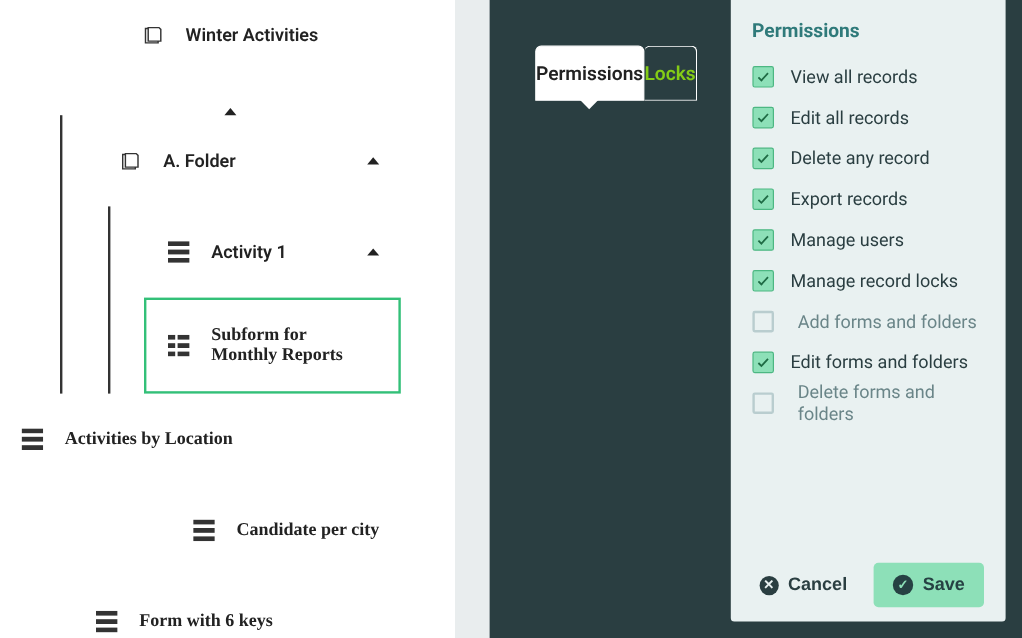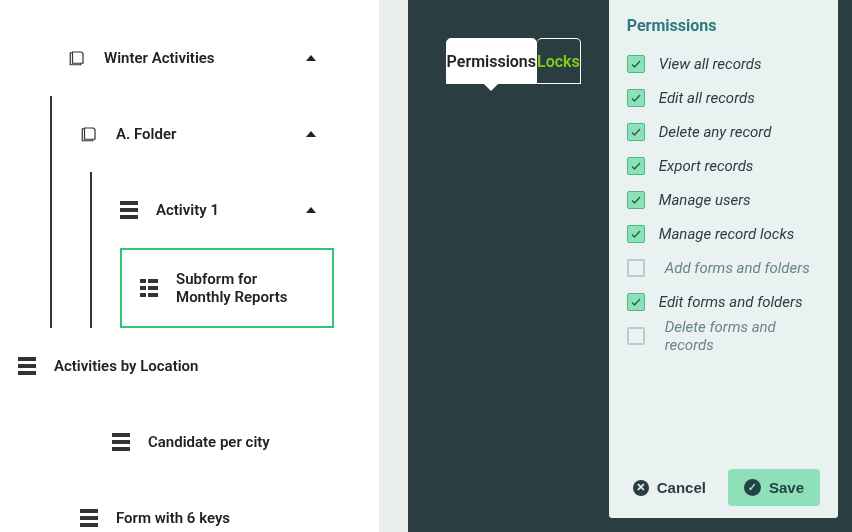--- a/index.html
+++ b/index.html
@@ -5,48 +5,48 @@
   * { box-sizing: border-box; }
   html, body { margin: 0; padding: 0; font-family: -apple-system, BlinkMacSystemFont, "Segoe UI", Roboto, sans-serif; background: #fff; color: #2d3748; font-size: 14px; }
   .app { display: flex; width: 852px; height: 532px; overflow: hidden; position: relative; }
 
   
   .left { width: 453px; height: 100%; overflow-y: auto; padding: 20px 30px 20px 0px; border-right: 15px solid #fff; position: relative; }
   
   .scrollbar-mark { position: absolute; left: 454px; top: 0; width: 5px; height: 100%; background: #f1f1f1; }
   .scrollbar-thumb { position: absolute; left: 454px; top: 0; width: 5px; height: 196px; background: #c2c2c2; border-radius: 3px; }
 
-  .tree-item { display: flex; align-items: center; justify-content: space-between; height: 76px; padding: 0 18px; cursor: pointer; }
+  .tree-item { display: flex; align-items: center; justify-content: space-between; height: 76px; padding: 0 18px; cursor: pointer; margin-left: 20px; }
   .tree-item .left-part { display:flex; align-items:center; gap:18px; }
   .tree-item .label { font-size: 15px; font-weight: 600; color: #222; }
   .tree-item .caret { width: 0; height: 0; border-left: 5px solid transparent; border-right:5px solid transparent; border-bottom:6px solid #222; }
 
   .level-bar { border-left: 2px solid #333; margin-left: 10px; }
-  .indent1 { margin-left: 50px; }
+  .indent1 { margin-left: 50px; flex-direction: column; }
 
   .folder-icon svg, .form-icon svg, .subform-icon svg { display: block; }
 
   .selected-box { border: 2px solid #33c078; }
-  .item-row { display:flex; align-items:center; justify-content:space-between; padding: 0 18px; height: 76px; cursor:pointer; }
+  .item-row { display:flex; align-items:center; justify-content:space-between; padding: 0 18px; height: 76px; cursor:pointer;font-family:Liberation Serif, serif; }
   .item-row .left-part { display:flex; align-items:center; gap:18px; }
   .item-row .label { font-size: 15px; font-weight: 600; color: #222; }
 
   .gap { width: 35px; background: #e9edee; height: 100%; }
 
   
   .right { flex:1; background: #2a3e41; position: relative; display:flex; flex-direction:row; }
   .right-top-strip { height: 6px; background: #ce2a42; margin:0 12px 0 12px; }
   .tabs-wrap { padding: 38px 14px 0 14px; display:flex; gap: 0; }
   .tab { flex:1; height: 46px; display:flex; align-items:center; justify-content:center; font-size: 16px; font-weight:600; border:1px solid #fff; cursor:pointer; border-radius: 5px 5px 0 0; position: relative; }
   .tab.active { background:#fff; color:#222; }
   .tab.active::after { content:""; position:absolute; left:50%; transform:translateX(-50%); bottom:-8px; width:0;height:0;border-left:8px solid transparent;border-right:8px solid transparent;border-top:8px solid #fff; }
   .tab.inactive { background: transparent; color:#84cc16; border-left:none; }
   .panel-body { background: #e9f1f1; margin: 0 14px 14px 14px; flex:1; overflow-y:auto; padding: 16px 18px 12px 18px; border-radius: 0 0 3px 3px; display:flex; flex-direction:column; }
   .section-title { color:#2f7a7a; font-weight:700; font-size:16px; margin-bottom:12px; }
-  .perm-row { display:flex; align-items:center; gap:14px; height:34px; font-size:15px; color:#2a3e41; cursor:pointer;font-style:italic; }
+  .perm-row { display:flex; align-items:center; gap:14px; height:34px; font-size:15px; color:#2a3e41; cursor:pointer; }
   .perm-row.disabled { color:#6a8588;gap:20px; }
   .chk { width:18px; height:18px; border:1px solid #4cb782; border-radius:2px; display:flex; align-items:center; justify-content:center; background:#fff; flex-shrink:0; }
   .chk.checked { background:#8de0b8; }
   .chk.unchecked { border:2px solid #b9cdcf; background: transparent; }
   .chk svg { width:12px; height:12px; }
 
   .footer-row { display:flex; justify-content:flex-end; align-items:center; gap:16px; margin-top:auto; padding-top:12px; }
   .btn-cancel { background:transparent; border:none; font-size:15px; font-weight:600; color:#2a3e41; display:flex; align-items:center; gap:8px; cursor:pointer; }
   .btn-cancel .x-icon { width:16px; height:16px; border-radius:50%; background:#2a3e41; color:#e9f1f1; display:flex; align-items:center; justify-content:center; font-size:11px; font-weight:bold; }
   .btn-save { background:#8de0b8; border:none; padding:10px 16px; border-radius:4px; font-size:15px; font-weight:700; color:#264143; display:flex; align-items:center; gap:8px; cursor:pointer; }
@@ -128,21 +128,21 @@
         <span class="form-icon">
           <svg width="18" height="18" viewBox="0 0 18 18" fill="#333">
               <rect x="0" y="0" width="18" height="4"></rect>
               <rect x="0" y="7" width="18" height="4"></rect>
               <rect x="0" y="14" width="18" height="4"></rect>
             </svg>
         </span>
         <span class="label">Activities by Location</span>
       </div>
     </div>
-    <div class="item-row" style="padding-left:112px;">
+    <div class="item-row" style="padding-left:80px;justify-content:flex-end;">
       <div class="left-part">
         <span class="form-icon">
           <svg width="18" height="18" viewBox="0 0 18 18" fill="#333">
               <rect x="0" y="0" width="18" height="4"></rect>
               <rect x="0" y="7" width="18" height="4"></rect>
               <rect x="0" y="14" width="18" height="4"></rect>
             </svg>
         </span>
         <span class="label">Candidate per city</span>
       </div>
@@ -236,21 +236,21 @@
           <div class="perm-row">
             <span class="chk checked">
               <svg viewBox="0 0 24 24" fill="none" stroke="#1f6b45" stroke-width="3">
                 <polyline points="4 13 9 18 20 6"></polyline>
               </svg>
             </span>
             <span>Edit forms and folders</span>
           </div>
           <div class="perm-row disabled">
             <span class="chk unchecked"></span>
-            <span>Delete forms and records</span>
+            <span>Delete forms and folders</span>
           </div>
         </div>
 
       <div class="footer-row">
         <button class="btn-cancel">
           <span class="x-icon">✕</span>
           <span>Cancel</span>
         </button>
         <button class="btn-save">
           <span class="ok-icon">✓</span>

